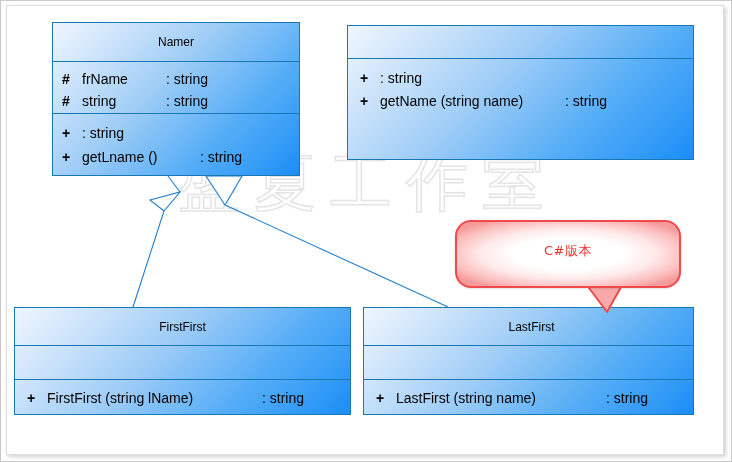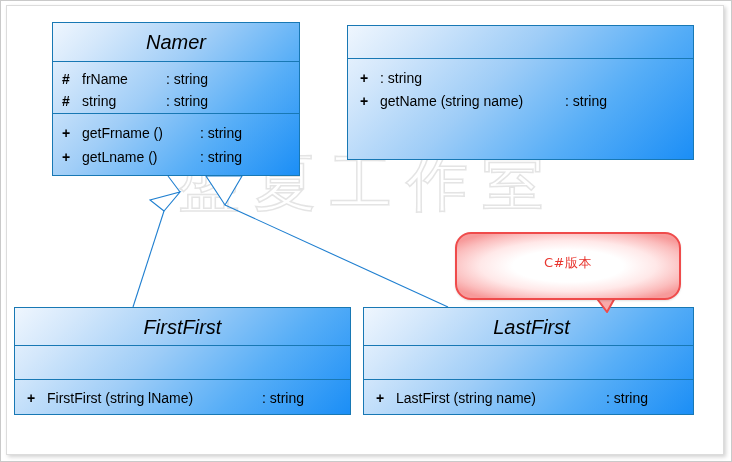--- a/index.html
+++ b/index.html
@@ -88,27 +88,26 @@
   }
   .uml-section {
     box-sizing: border-box;
     position: relative;
   }
   .uml-section + .uml-section {
     border-top: 1px solid #1878b4;
   }
   .uml-title {
     text-align: center;
-    font-size: 20px;
+    font-size: 12px;
     line-height: 1;
     display: flex;
     align-items: center;
     justify-content: center;
     color: #000;
-    font-style: italic;
   }
   .uml-row {
     display: flex;
     align-items: center;
     font-size: 14px;
     line-height: 1;
     white-space: nowrap;
     color: #000;
   }
   .vis {
@@ -125,21 +124,21 @@
     display: inline-block;
   }
 
   
   .callout {
     position: absolute;
     z-index: 20;
   }
   .callout-body {
     position: absolute;
-    left: 0; top: 12px;
+    left: 0; top: 0;
     width: 226px;
     height: 68px;
     box-sizing: border-box;
     border: 2px solid #f2ararara;
     border: 2px solid #ef4b4b;
     border-radius: 16px;
     background:
       radial-gradient(ellipse 62% 62% at 50% 50%, #ffffff 0%, #ffffff 40%, #ffe8e8 64%, #fbbdbd 86%, #f79a9a 100%);
     box-shadow: 0 1px 2px rgba(0,0,0,0.12);
     display: flex;
@@ -200,21 +199,20 @@
       </div>
       <div class="uml-row" style="height:22px; padding-left:9px;">
         <span class="vis">#</span>
         <span class="member-name" style="width:84px;">string</span>
         <span class="member-type">: string</span>
       </div>
     </div>
     <div class="uml-section" style="height:63px; padding:7px 0 0 0;">
       <div class="uml-row" style="height:24px; padding-left:9px;">
         <span class="vis">+</span>
-        <span class="member-name" style="width:118px;">getFrname ()</span>
         <span class="member-type">: string</span>
       </div>
       <div class="uml-row" style="height:24px; padding-left:9px;">
         <span class="vis">+</span>
         <span class="member-name" style="width:118px;">getLname ()</span>
         <span class="member-type">: string</span>
       </div>
     </div>
   </div>
 

